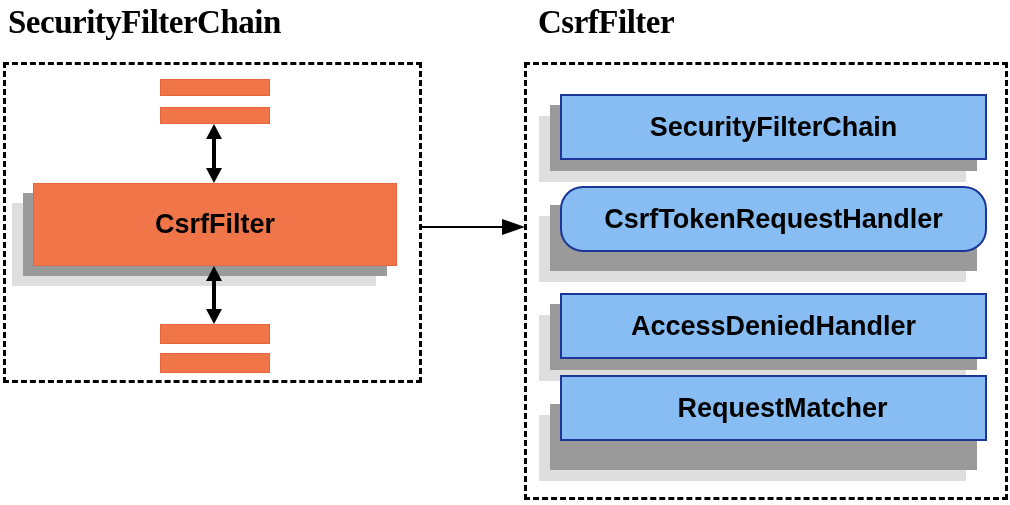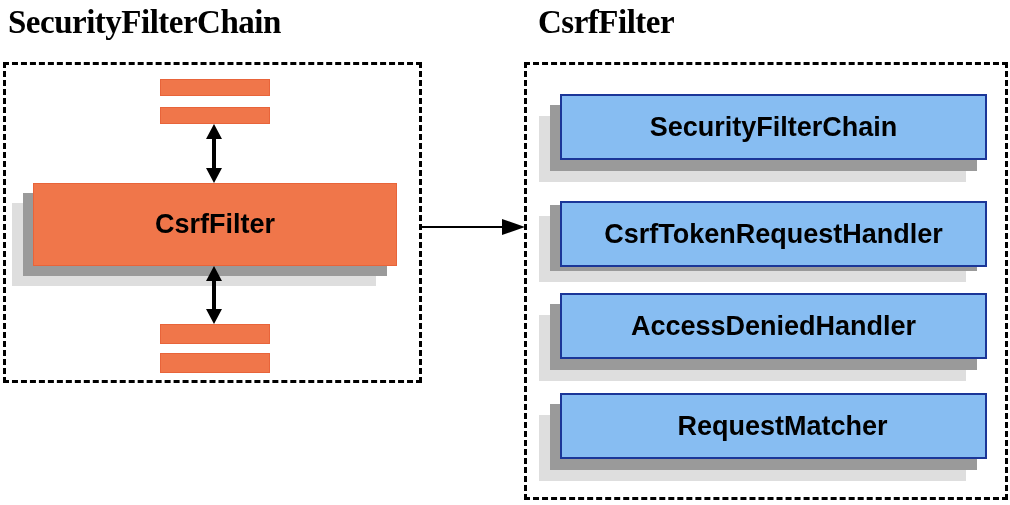--- a/index.html
+++ b/index.html
@@ -77,23 +77,23 @@
     left:560px;width:427px;height:66px;
     background:var(--blue);
     border:2px solid var(--blue_border);
     display:flex;align-items:center;justify-content:center;
     font-size:27px;font-weight:bold;color:var(--ink);
     white-space:nowrap;
   }
   .comp-shadow-mid{left:550px;width:427px;height:66px;}
   .comp-shadow-light{left:539px;width:427px;height:66px;}
   .c1{top:94px;}  .c1m{top:105px;} .c1l{top:116px;}
-  .c2{top:201px;} .c2m{top:205px;} .c2l{top:216px;}
+  .c2{top:186px;border-radius:23px;} .c2m{top:205px;} .c2l{top:216px;}
   .c3{top:293px;justify-content:center;} .c3m{top:304px;} .c3l{top:315px;}
-  .c4{top:393px;padding-left:18px;} .c4m{top:404px;} .c4l{top:415px;}
+  .c4{top:375px;padding-left:18px;} .c4m{top:404px;} .c4l{top:415px;}
   .arrow-svg{position:absolute;display:block;}
 </style>
 </head>
 <body>
 
 <div class="canvas">
 
   <div class="title title-left">SecurityFilterChain</div>
   <div class="title title-right">CsrfFilter</div>
 

